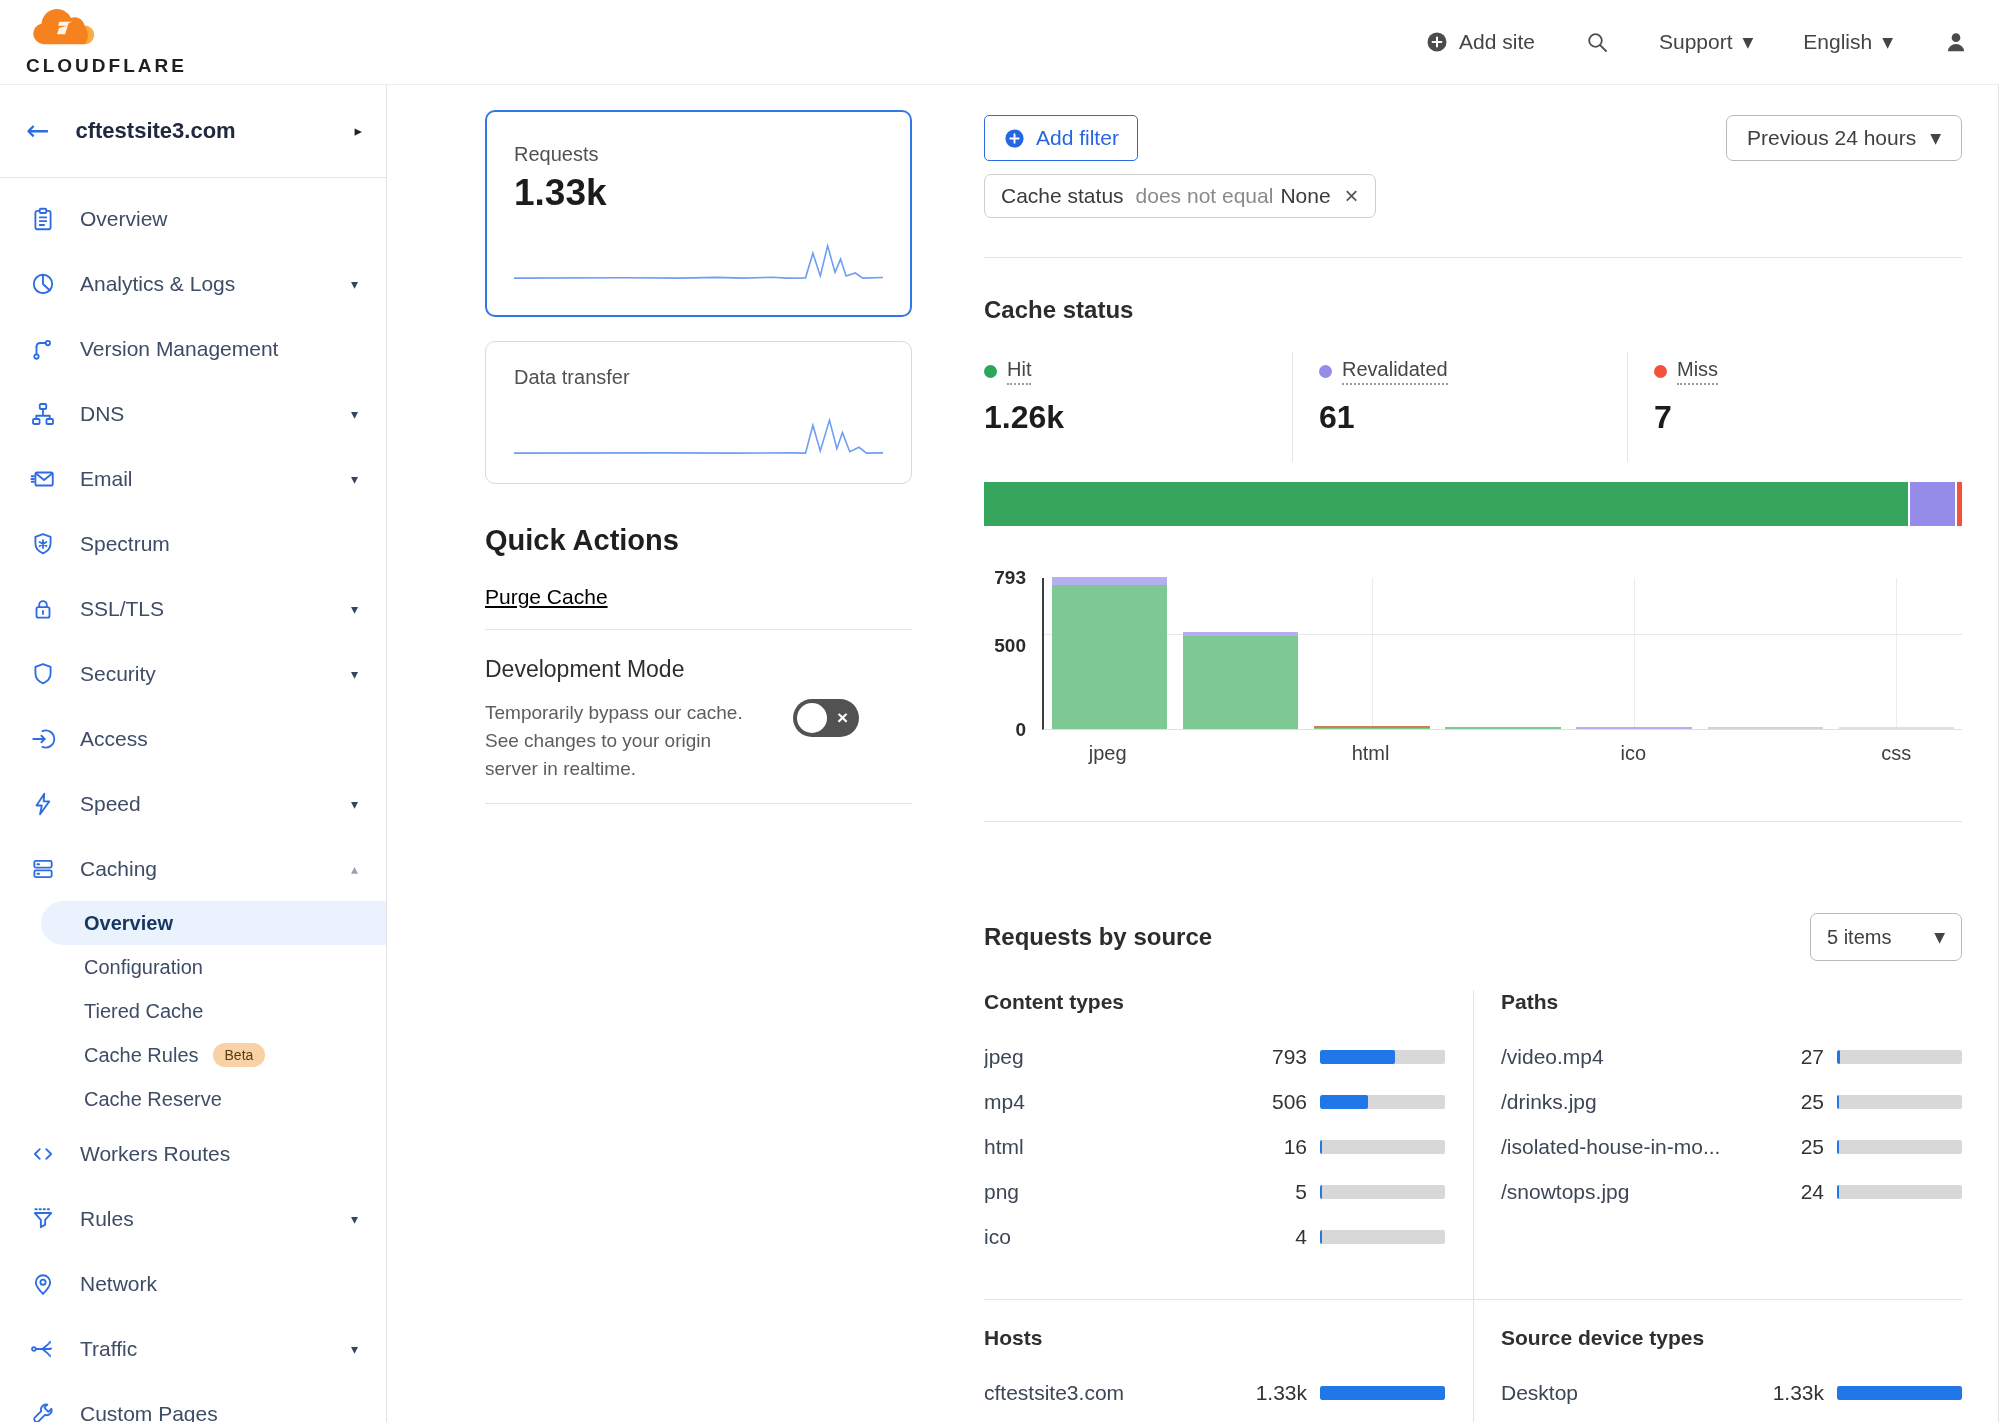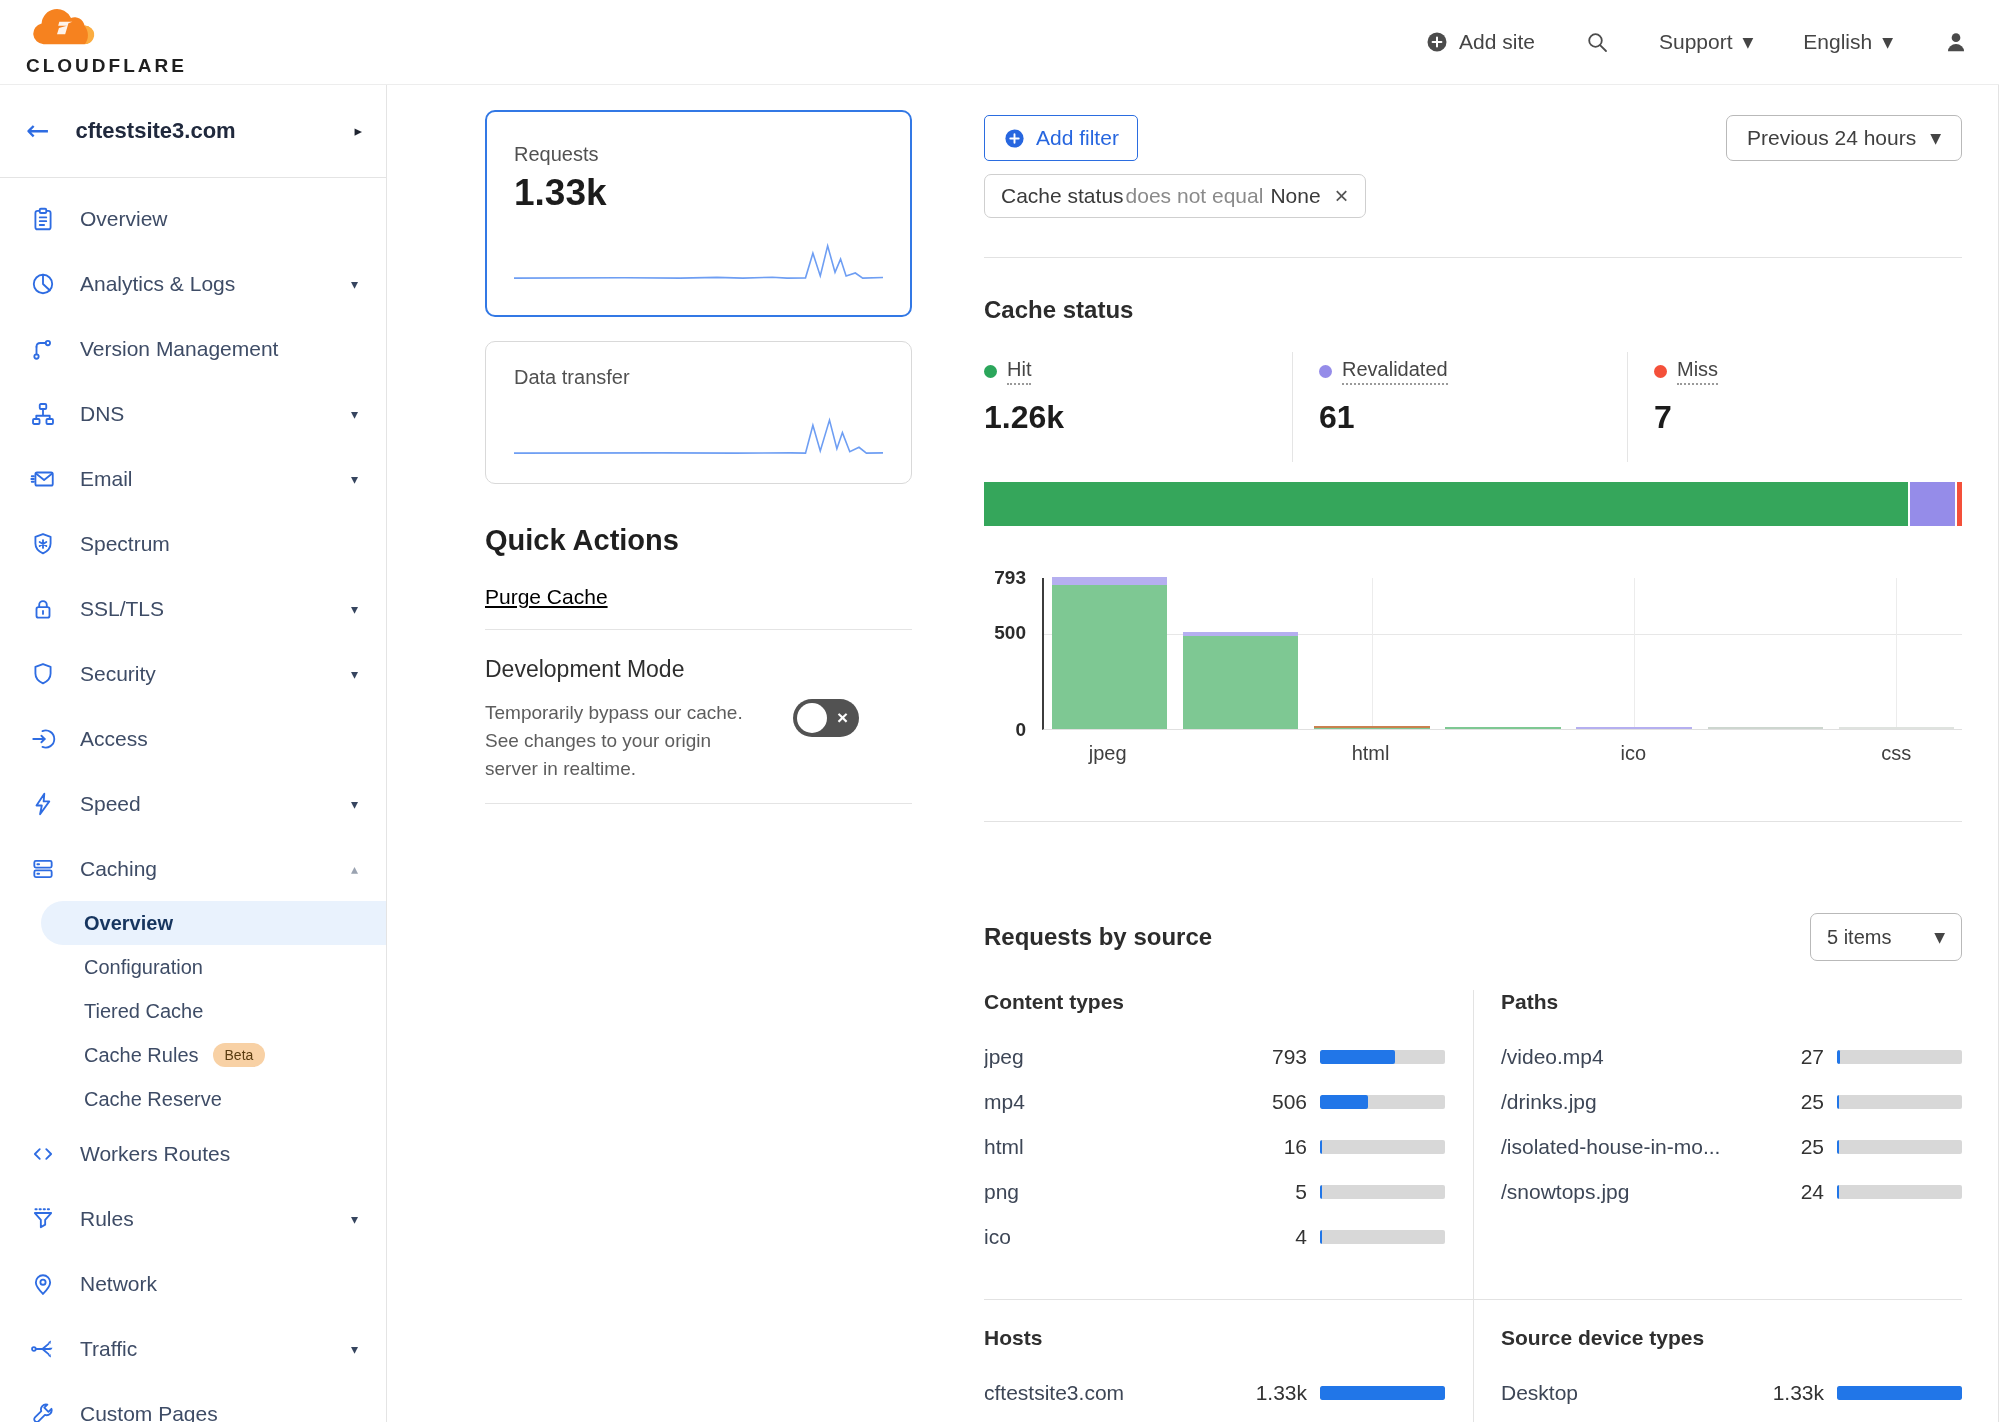--- a/index.html
+++ b/index.html
@@ -58,21 +58,21 @@
 
   
   .main { flex:1; border-right:1px solid #e3e3e3; padding:0 36px 0 44px; overflow:hidden; }
   .filter-bar { padding-top:30px; padding-bottom:39px; border-bottom:1px solid #e2e2e2; position:relative; }
   .filter-top { display:flex; justify-content:space-between; align-items:flex-start; }
   .add-filter { display:flex; align-items:center; gap:10px; height:46px; padding:0 18px; background:#fff; border:1px solid #2b6de0; border-radius:5px; color:#2766df; font-size:21px; font-family:inherit; cursor:pointer; }
   .af-icon svg { display:block; }
   .time-range { display:flex; align-items:center; gap:14px; height:46px; padding:0 20px; background:#fff; border:1px solid #b9b9b9; border-radius:7px; color:#3f3f3f; font-size:21px; font-family:inherit; cursor:pointer; }
   .chip { display:inline-flex; align-items:center; height:44px; margin-top:13px; padding:0 16px; border:1px solid #cfcfcf; border-radius:7px; font-size:21px; cursor:default; }
   .chip-field { color:#3a3a3a; }
-  .chip-op { color:#8a8a8a; margin-left:2px; }
+  .chip-op { color:#8a8a8a; margin-left:12px; }
   .chip-val { color:#3a3a3a; margin-left:7px; }
   .chip-x { margin-left:14px; font-size:24px; color:#555; cursor:pointer; line-height:1; }
 
   .section h3 { font-size:24px; font-weight:bold; color:#2c2c2c; }
   .cache-status { padding-top:38px; padding-bottom:50px; border-bottom:1px solid #e2e2e2; }
   .stats { display:flex; margin-top:28px; }
   .stat { flex:1; padding:6px 0 26px 0; }
   .stat + .stat { border-left:1px solid #e5e5e5; padding-left:26px; }
   .stat-top { display:flex; align-items:center; gap:10px; }
   .dot { width:13px; height:13px; border-radius:50%; display:inline-block; }
@@ -433,21 +433,21 @@
             </div>
           </div>
         <div class="stacked">
             <div class="seg" style="width: 94.8795%; min-width: 4px; background: rgb(53, 166, 91);"></div>
             <div class="seg" style="width: 4.59337%; min-width: 4px; background: rgb(149, 140, 233);"></div>
             <div class="seg" style="width: 0.527108%; min-width: 4px; background: rgb(244, 80, 58);"></div>
           </div>
         <div class="chart-area">
           <div class="ylabels">
               <span class="ylab" style="top: 141px;">0</span>
-              <span class="ylab" style="top: 44px;">500</span>
+              <span class="ylab" style="top: 57px;">500</span>
               <span class="ylab" style="top: -11px;">793</span>
             </div>
           <div class="plot">
               <div class="hgrid" style="top: 56.1614px;"></div>
               <div class="slot">
                 <div class="bar" style="height: 152px; background: rgb(126, 200, 147);">
                   <div class="cap" style="height: 8px; background: rgb(181, 175, 240);"></div>
                 </div>
               </div>
               <div class="slot">

